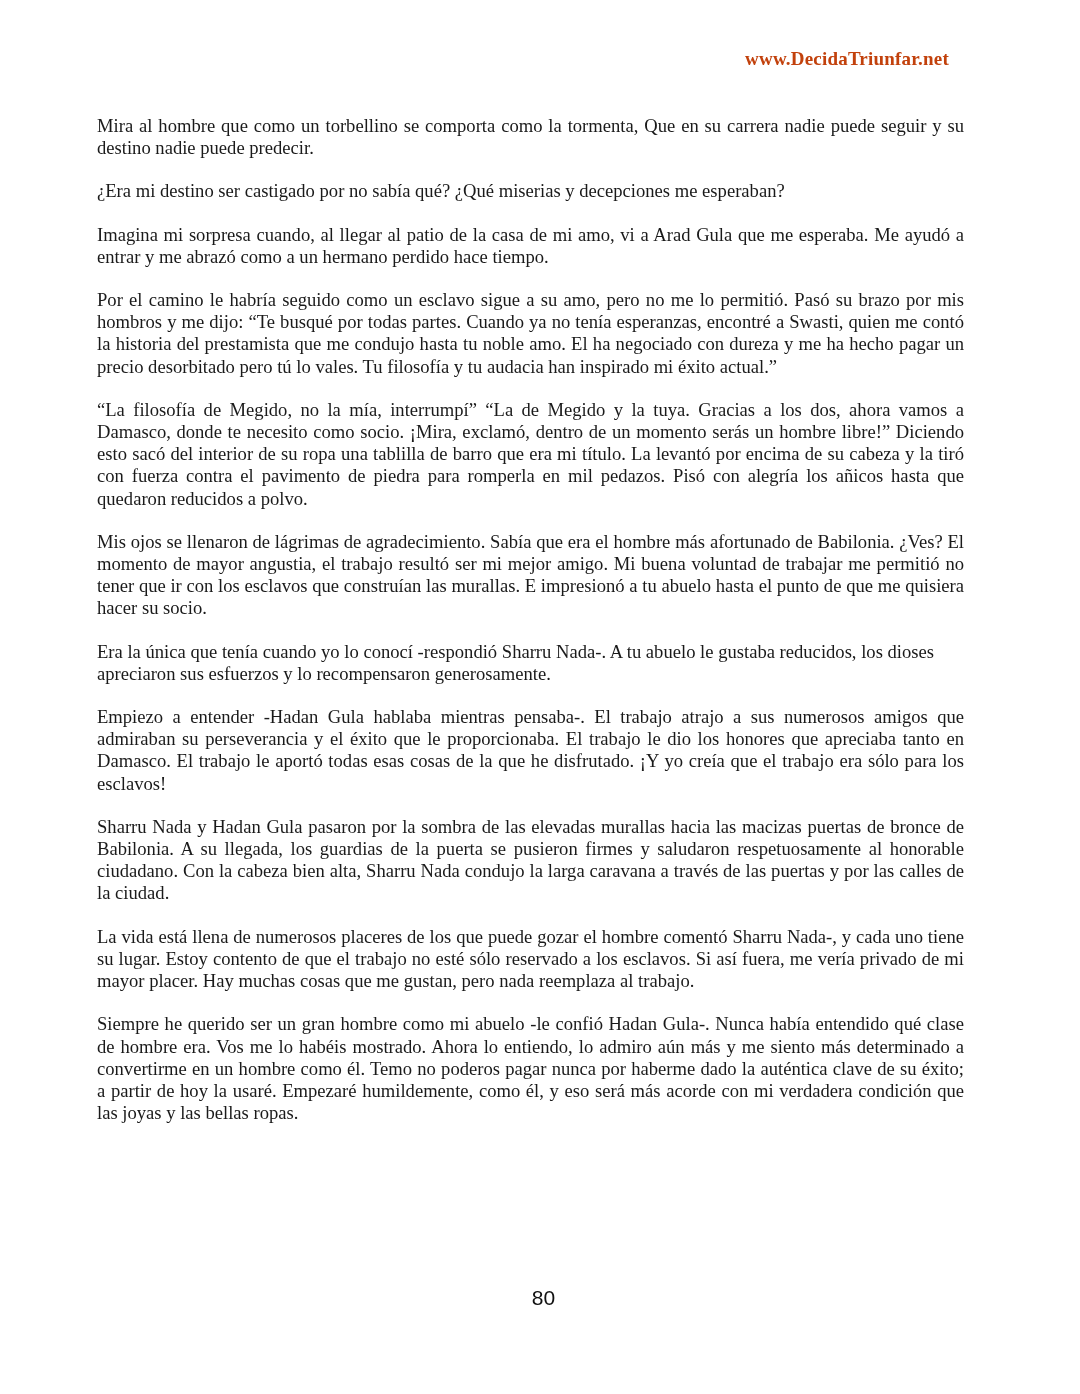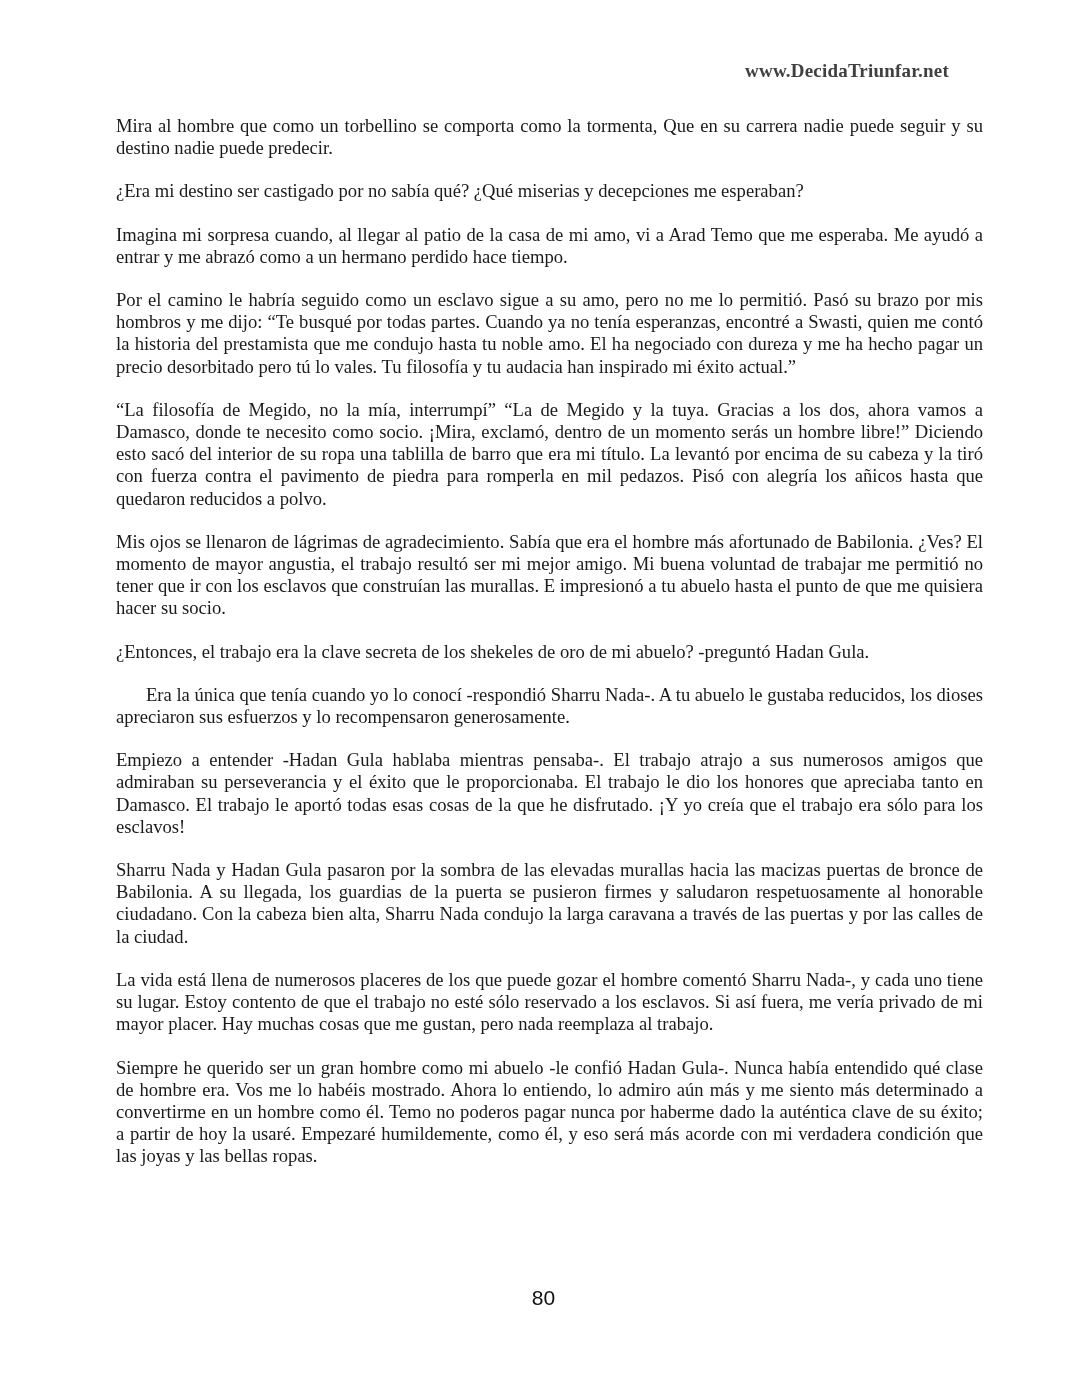--- a/index.html
+++ b/index.html
@@ -9,70 +9,69 @@
     }
     body {
       width: 1080px;
       height: 1394px;
       position: relative;
       overflow: hidden;
       color: #111111;
     }
     .header-url {
       position: absolute;
-      top: 60px;
+      top: 48px;
       right: 131px;
       font-family: "Liberation Serif", serif;
       font-weight: bold;
       font-size: 19px;
       letter-spacing: 0.2px;
-      color: #404040;
+      color: #c2410c;
     }
     .content {
       position: absolute;
       top: 115px;
-      left: 116px;
+      left: 97px;
       width: 867px;
       font-family: "Liberation Serif", serif;
       font-size: 18.6px;
       line-height: 22.2px;
       color: #1a1a1a;
     }
     .content p {
       margin: 0 0 21px 0;
       text-align: justify;
       text-align-last: left;
     }
     .content p.nojustify {
-      text-align: right;
+      text-align: left;
     }
     .page-number {
       position: absolute;
       top: 1286px;
       left: 0;
       width: 1087px;
       text-align: center;
       font-family: "Liberation Sans", sans-serif;
       font-size: 21px;
       color: #111111;
     }
   </style>
 </head>
 <body>
 
 <div class="header-url">www.DecidaTriunfar.net</div>
 
 <div class="content">
   <p>Mira al hombre que como un torbellino se comporta como la tormenta, Que en su carrera nadie puede seguir y su destino nadie puede predecir.</p>
   <p class="nojustify">¿Era mi destino ser castigado por no sabía qué? ¿Qué miserias y decepciones me esperaban?</p>
-  <p>Imagina mi sorpresa cuando, al llegar al patio de la casa de mi amo, vi a Arad Temo que me esperaba. Me ayudó a entrar y me abrazó como a un hermano perdido hace tiempo.</p>
+  <p>Imagina mi sorpresa cuando, al llegar al patio de la casa de mi amo, vi a Arad Gula que me esperaba. Me ayudó a entrar y me abrazó como a un hermano perdido hace tiempo.</p>
   <p>Por el camino le habría seguido como un esclavo sigue a su amo, pero no me lo permitió. Pasó su brazo por mis hombros y me dijo: “Te busqué por todas partes. Cuando ya no tenía esperanzas, encontré a Swasti, quien me contó la historia del prestamista que me condujo hasta tu noble amo. El ha negociado con dureza y me ha hecho pagar un precio desorbitado pero tú lo vales. Tu filosofía y tu audacia han inspirado mi éxito actual.”</p>
   <p>“La filosofía de Megido, no la mía, interrumpí” “La de Megido y la tuya. Gracias a los dos, ahora vamos a Damasco, donde te necesito como socio. ¡Mira, exclamó, dentro de un momento serás un hombre libre!” Diciendo esto sacó del interior de su ropa una tablilla de barro que era mi título. La levantó por encima de su cabeza y la tiró con fuerza contra el pavimento de piedra para romperla en mil pedazos. Pisó con alegría los añicos hasta que quedaron reducidos a polvo.</p>
   <p>Mis ojos se llenaron de lágrimas de agradecimiento. Sabía que era el hombre más afortunado de Babilonia. ¿Ves? El momento de mayor angustia, el trabajo resultó ser mi mejor amigo. Mi buena voluntad de trabajar me permitió no tener que ir con los esclavos que construían las murallas. E impresionó a tu abuelo hasta el punto de que me quisiera hacer su socio.</p>
-  <p class="nojustify">¿Entonces, el trabajo era la clave secreta de los shekeles de oro de mi abuelo? -preguntó Hadan Gula.</p>
   <p class="nojustify">Era la única que tenía cuando yo lo conocí -respondió Sharru Nada-. A tu abuelo le gustaba reducidos, los dioses apreciaron sus esfuerzos y lo recompensaron generosamente.</p>
   <p>Empiezo a entender -Hadan Gula hablaba mientras pensaba-. El trabajo atrajo a sus numerosos amigos que admiraban su perseverancia y el éxito que le proporcionaba. El trabajo le dio los honores que apreciaba tanto en Damasco. El trabajo le aportó todas esas cosas de la que he disfrutado. ¡Y yo creía que el trabajo era sólo para los esclavos!</p>
   <p>Sharru Nada y Hadan Gula pasaron por la sombra de las elevadas murallas hacia las macizas puertas de bronce de Babilonia. A su llegada, los guardias de la puerta se pusieron firmes y saludaron respetuosamente al honorable ciudadano. Con la cabeza bien alta, Sharru Nada condujo la larga caravana a través de las puertas y por las calles de la ciudad.</p>
   <p>La vida está llena de numerosos placeres de los que puede gozar el hombre comentó Sharru Nada-, y cada uno tiene su lugar. Estoy contento de que el trabajo no esté sólo reservado a los esclavos. Si así fuera, me vería privado de mi mayor placer. Hay muchas cosas que me gustan, pero nada reemplaza al trabajo.</p>
   <p>Siempre he querido ser un gran hombre como mi abuelo -le confió Hadan Gula-. Nunca había entendido qué clase de hombre era. Vos me lo habéis mostrado. Ahora lo entiendo, lo admiro aún más y me siento más determinado a convertirme en un hombre como él. Temo no poderos pagar nunca por haberme dado la auténtica clave de su éxito; a partir de hoy la usaré. Empezaré humildemente, como él, y eso será más acorde con mi verdadera condición que las joyas y las bellas ropas.</p>
 </div>
 
 <div class="page-number">80</div>
 
 </body></html>

